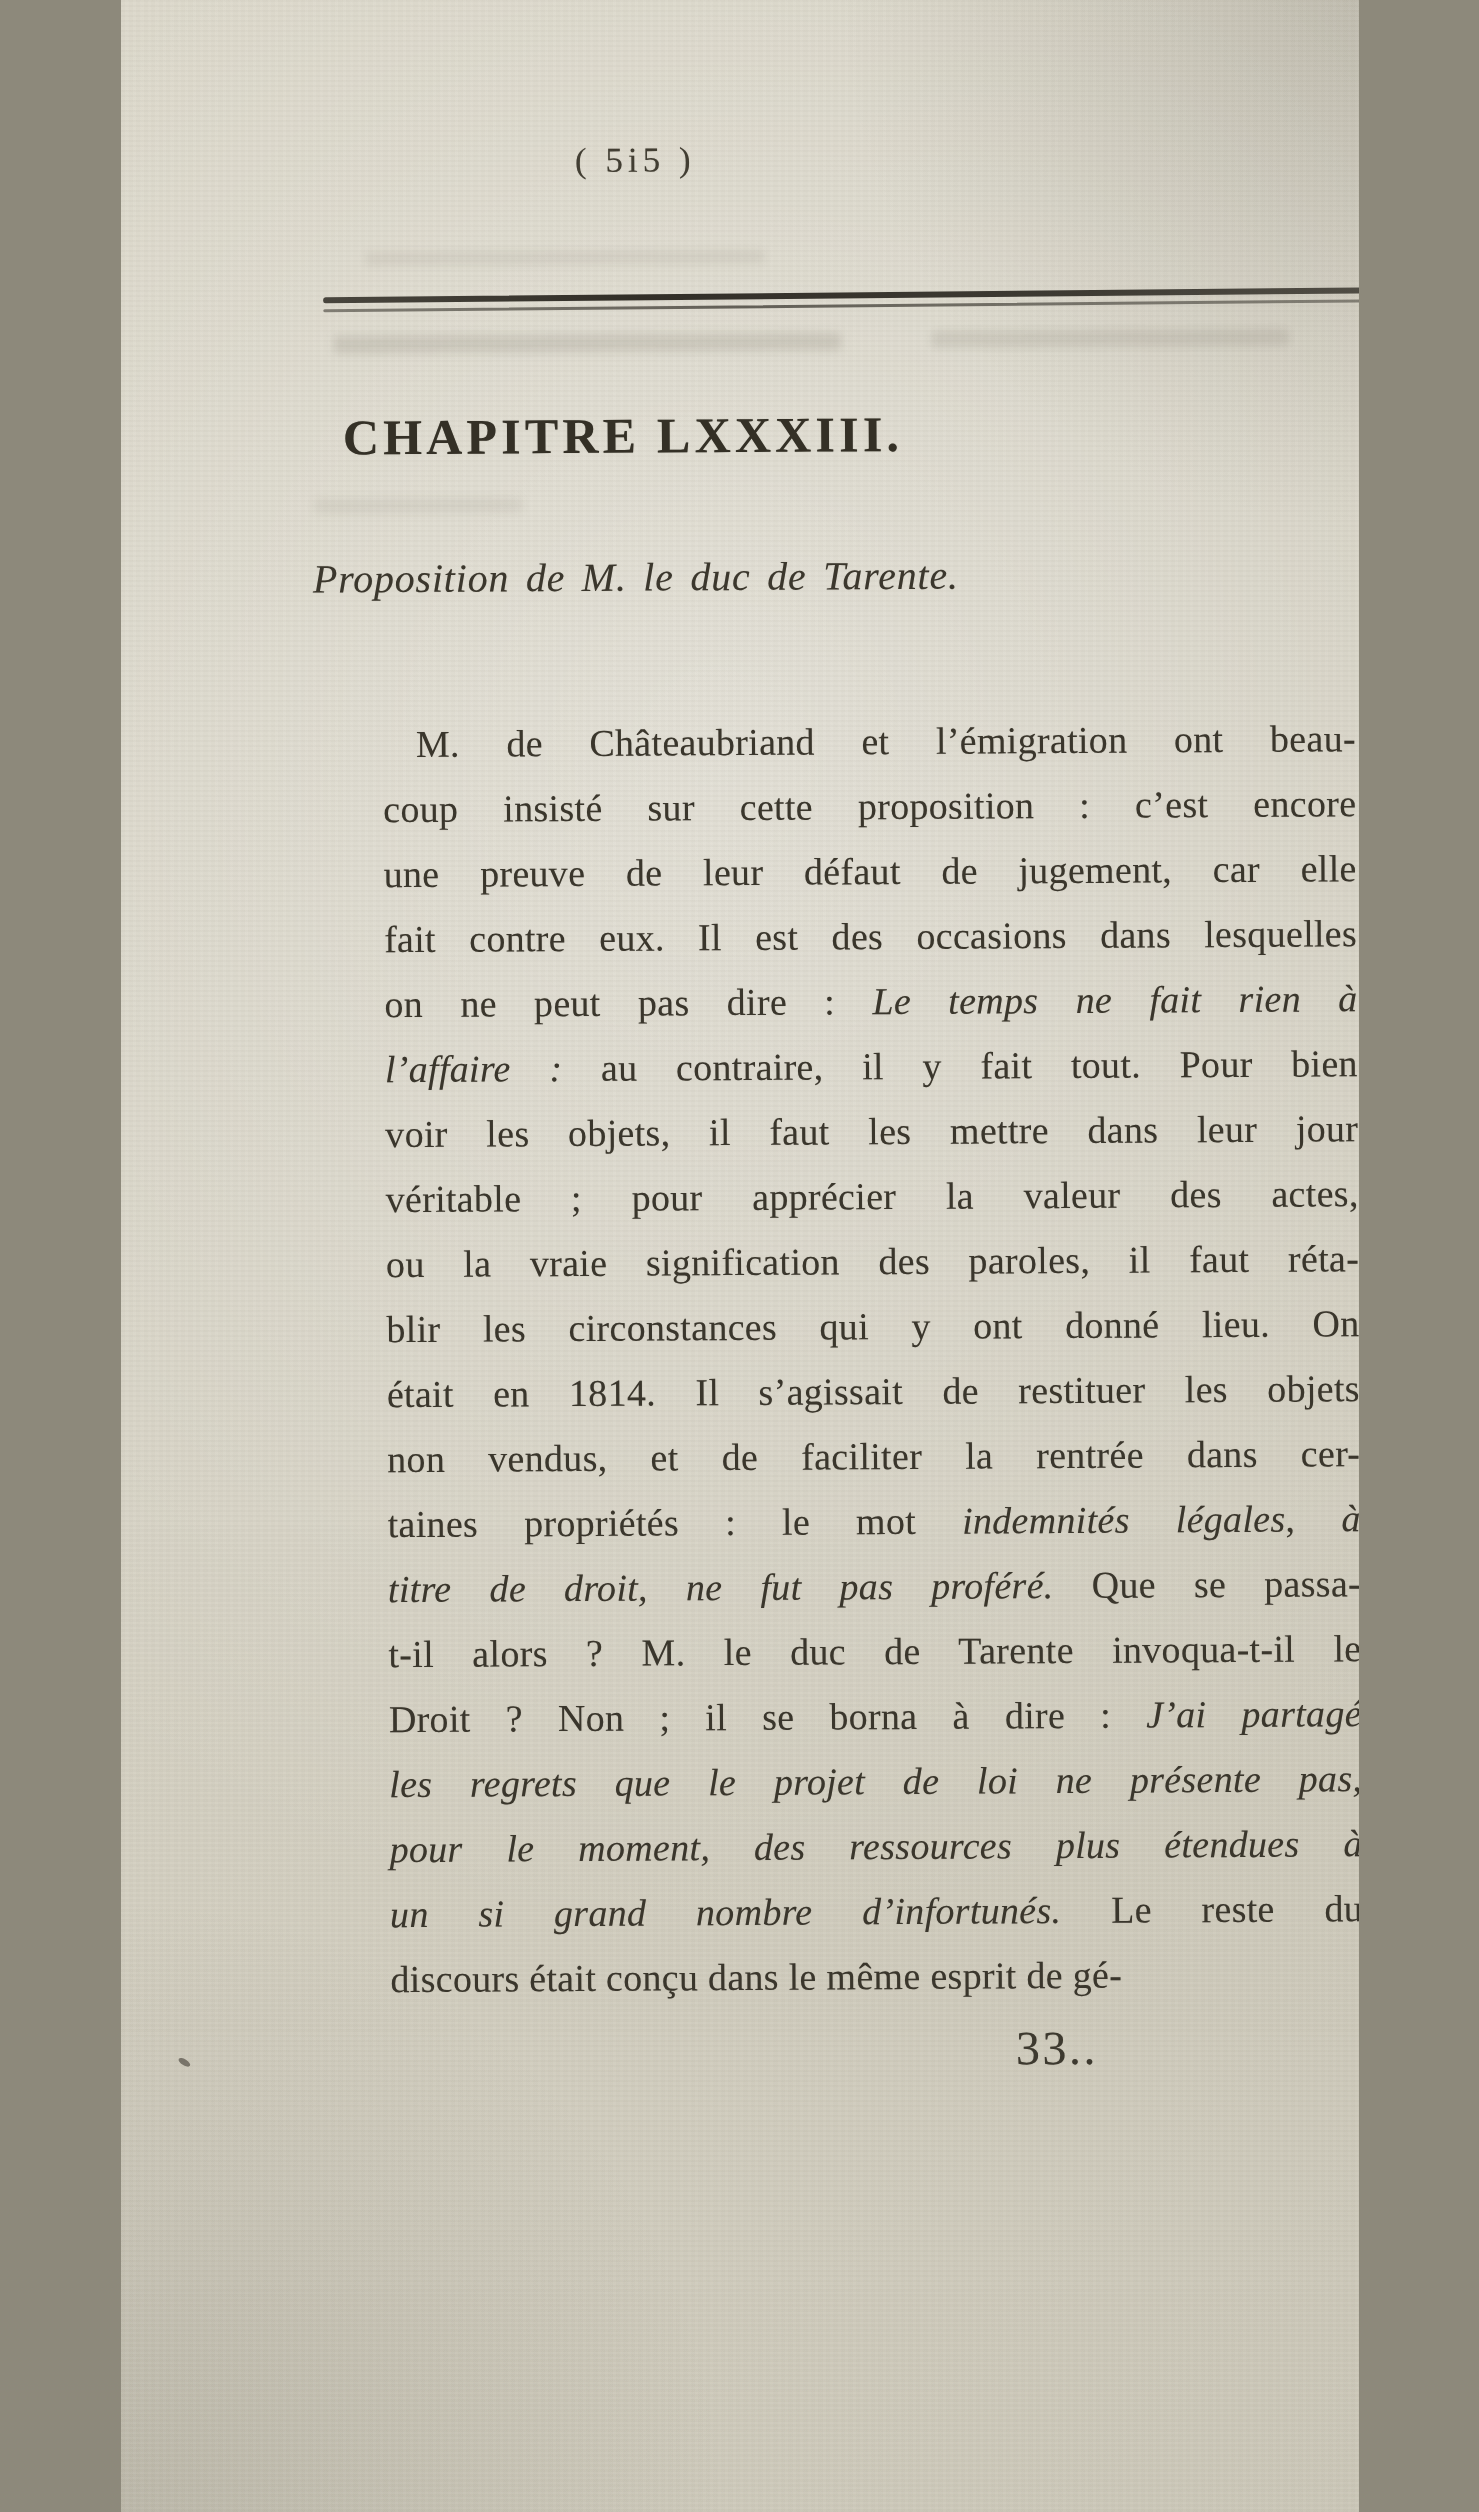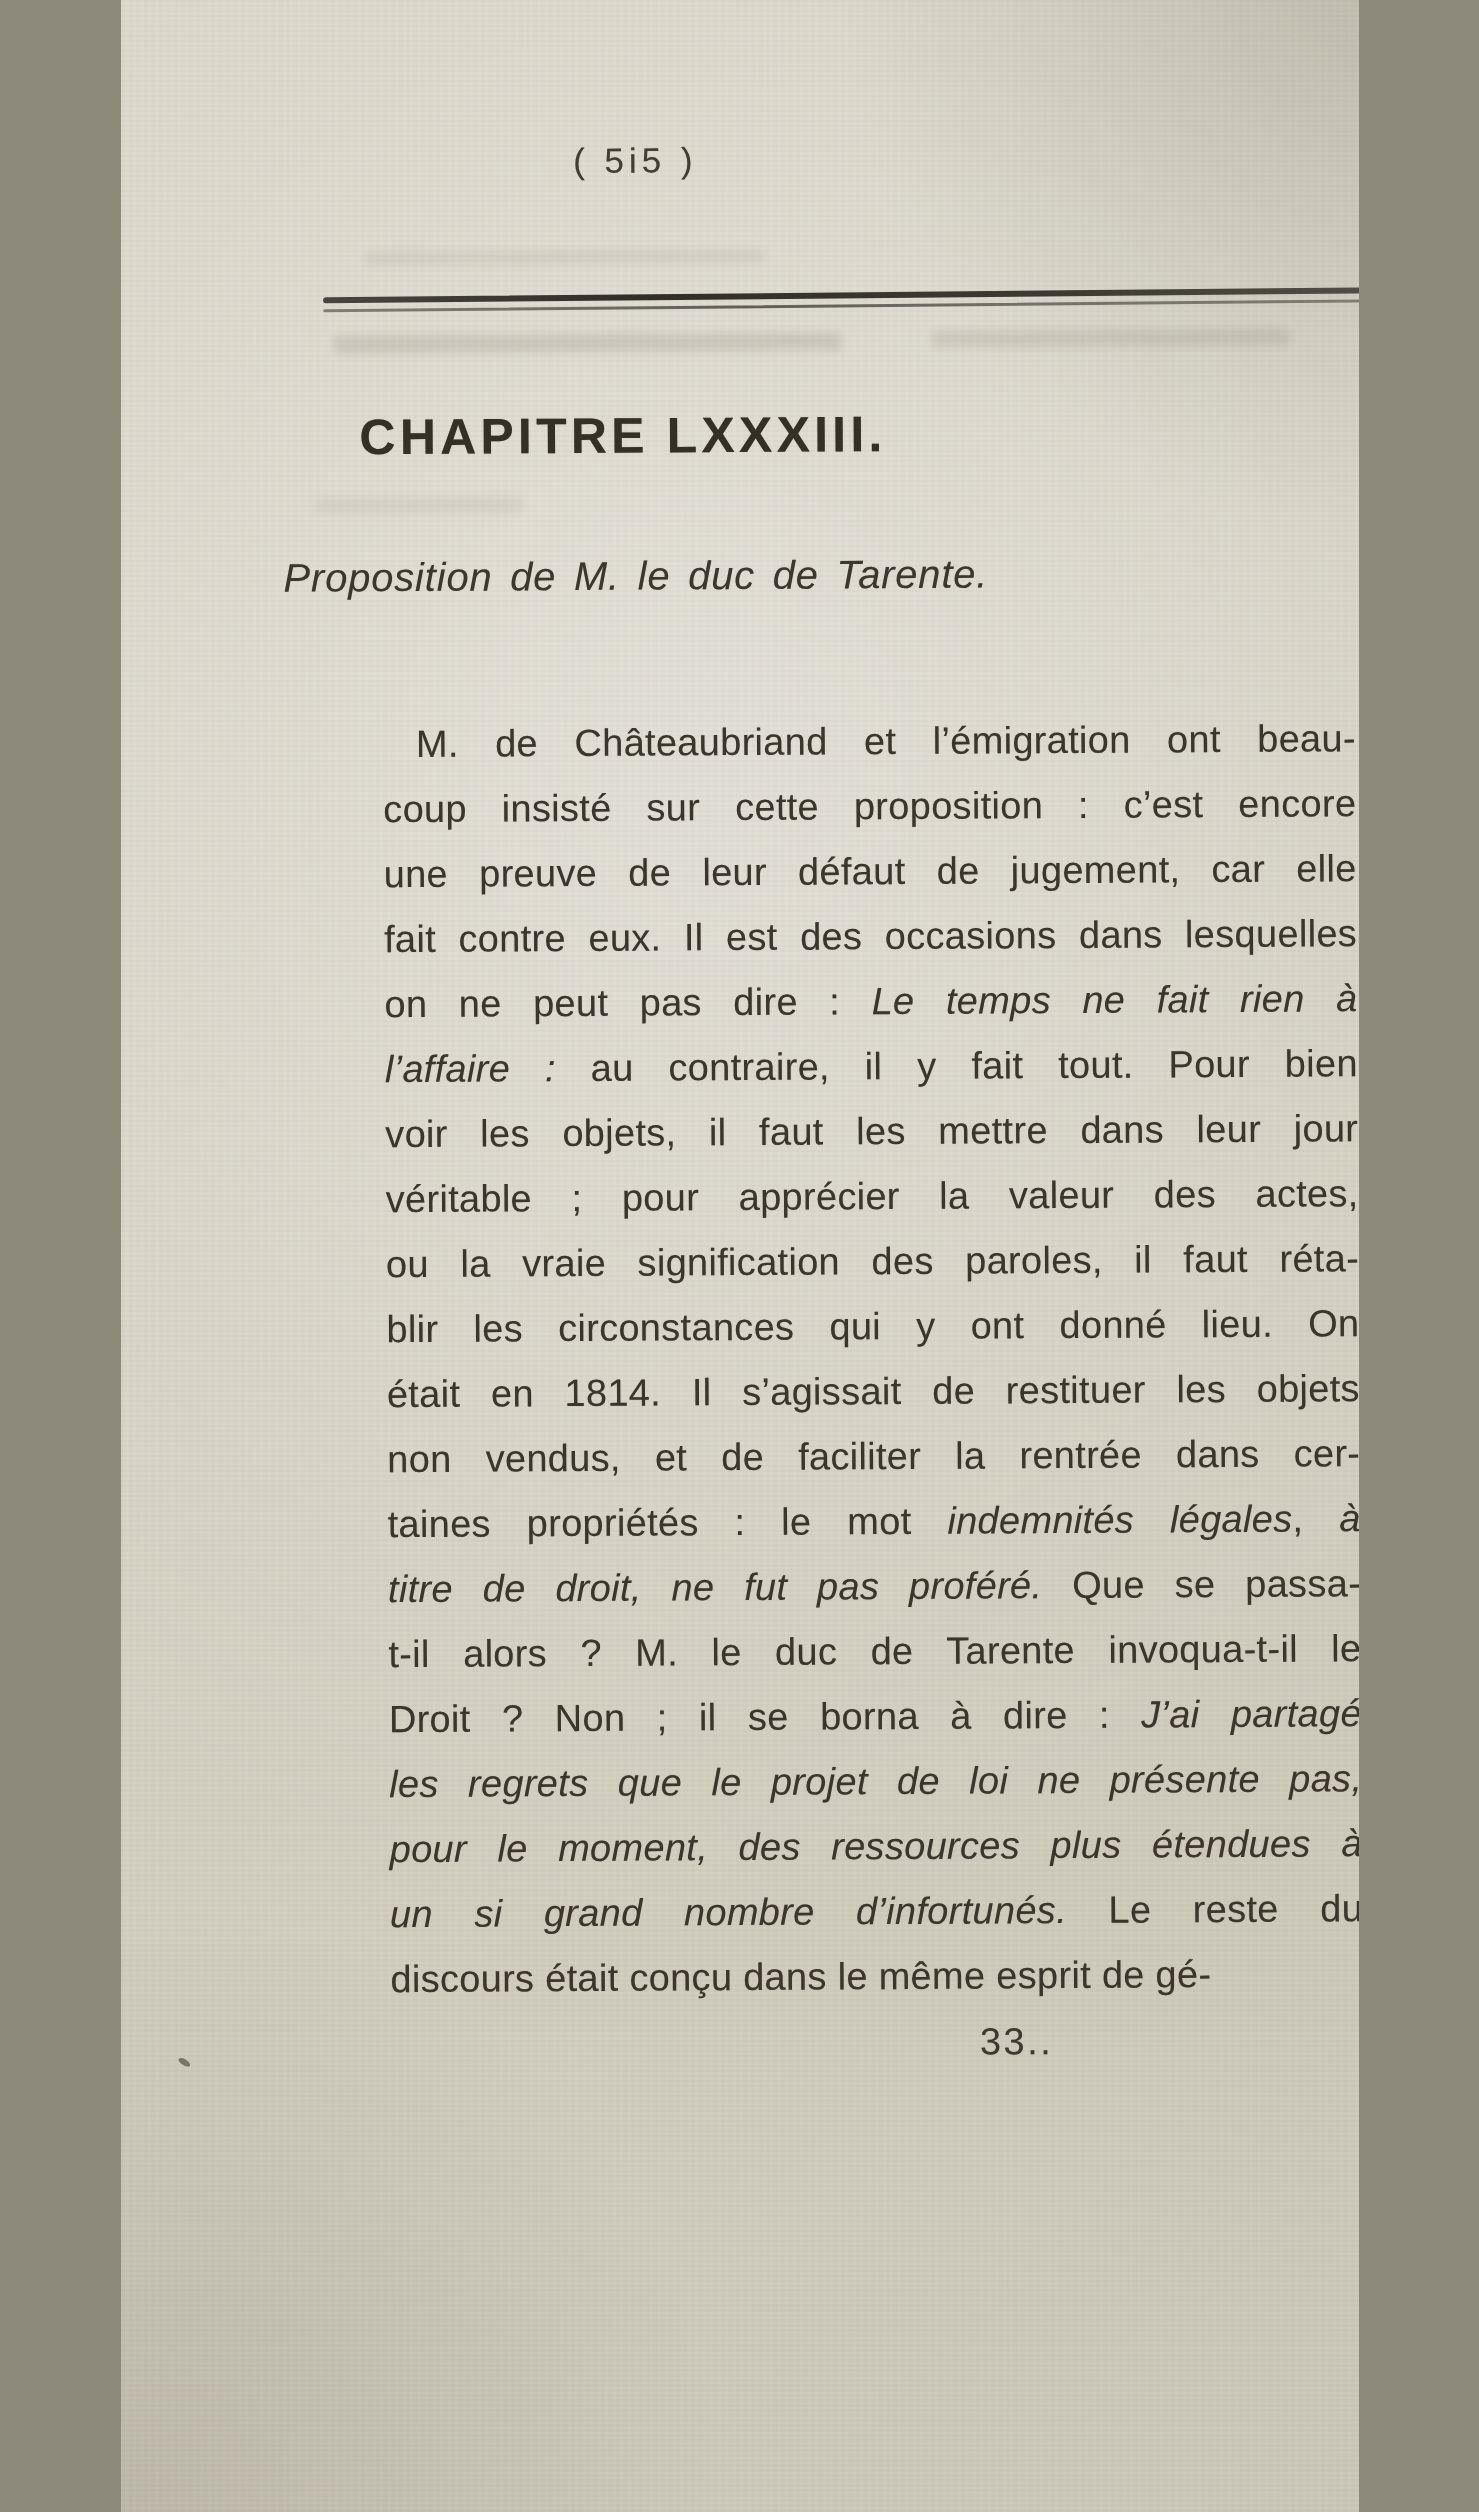--- a/index.html
+++ b/index.html
@@ -12,21 +12,21 @@
     position: relative;
     width: 1238px; height: 2512px;
     margin: 0 auto;
     overflow: hidden;
     background:
       radial-gradient(ellipse 130% 70% at 48% 30%, rgba(255,255,255,.30), rgba(255,255,255,0) 68%),
       radial-gradient(ellipse 60% 30% at 100% 0%, rgba(80,76,62,.18), rgba(0,0,0,0) 70%),
       radial-gradient(ellipse 70% 35% at 0% 100%, rgba(80,76,62,.16), rgba(0,0,0,0) 70%),
       linear-gradient(135deg, #dad6c8 0%, #d4d0c2 45%, #cbc7b8 100%);
     color: #3a362c;
-    font-family: Liberation Sans, sans-serif;
+    font-family: Liberation Serif, serif;
   }
   
   .page::before {
     content: "";
     position: absolute; inset: 0;
     background:
       repeating-linear-gradient(0deg, rgba(120,115,100,.030) 0 2.5px, rgba(255,255,255,.025) 2.5px 5px),
       repeating-linear-gradient(90deg, rgba(120,115,100,.020) 0 4.2px, rgba(255,255,255,.020) 4.2px 7.5px);
     pointer-events: none;
   }
@@ -82,22 +82,22 @@
     color: #3a362c;
     letter-spacing: 0.3px;
     text-shadow: 0 0 0.8px rgba(58,54,44,.32);
   }
   .line { text-align: justify; text-align-last: justify; }
   .line.last { text-align-last: left; }
   .line.indent { text-indent: 33px; }
   .it { font-style: italic; }
 
   .sig {
-    position: absolute; top: 2022px; left: 854px;
-    font-size: 38px; letter-spacing: 2.5px;
+    position: absolute; top: 2022px; left: 890px;
+    font-size: 48px; letter-spacing: 2.5px;
     color: #3d392f;
     text-shadow: 0 0 0.8px rgba(58,54,44,.3);
   }
 
   
   .ghost {
     position: absolute;
     background: rgba(92,88,76,.15);
     filter: blur(4.2px);
     border-radius: 4.2px;

